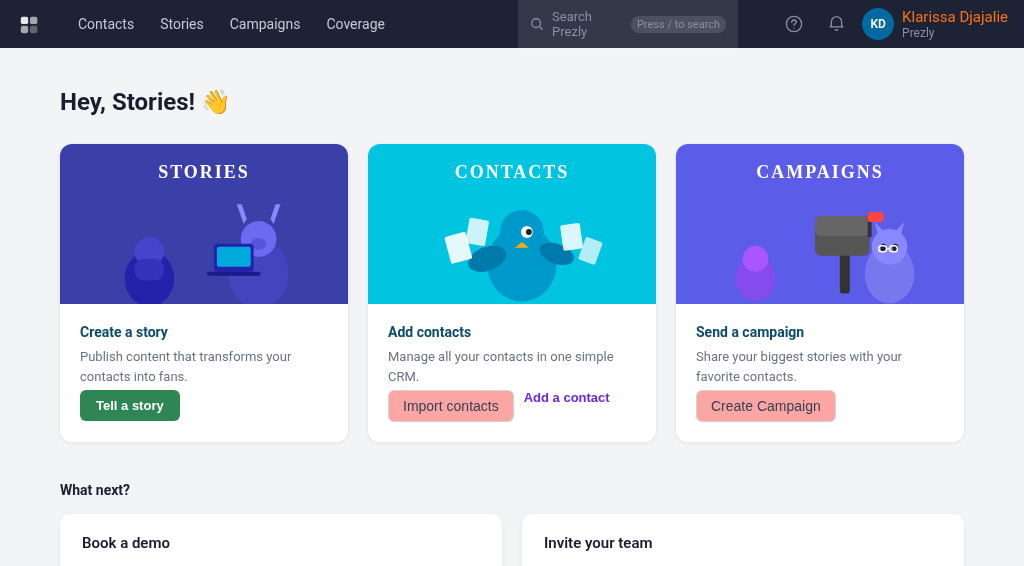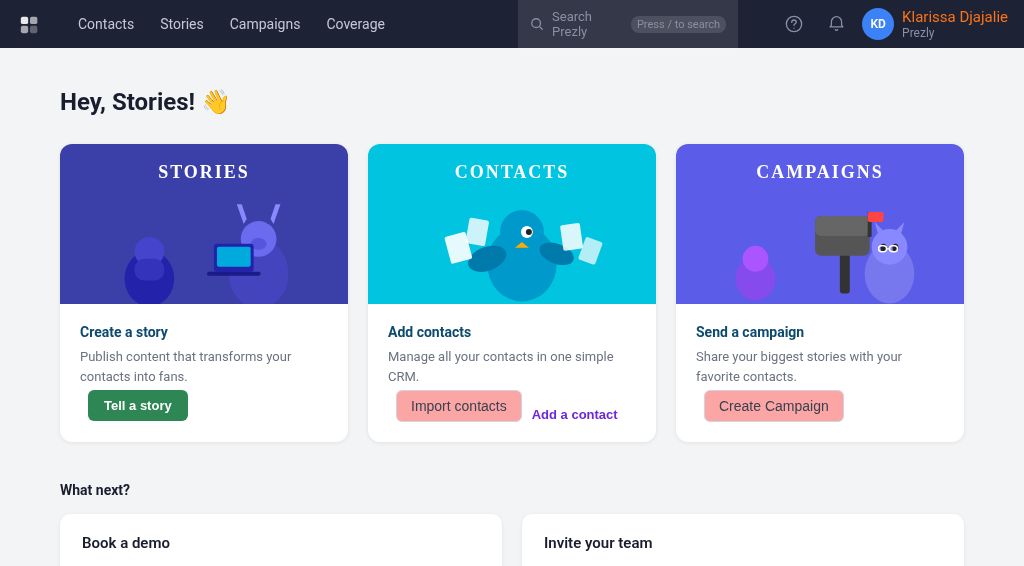--- a/index.html
+++ b/index.html
@@ -83,21 +83,21 @@
     .nav-user {
       display: flex;
       align-items: center;
       gap: 8px;
       cursor: pointer;
     }
     .nav-avatar {
       width: 32px;
       height: 32px;
       border-radius: 50%;
-      background: #3b82f6;
+      background: #0369a1;
       display: flex;
       align-items: center;
       justify-content: center;
       color: #fff;
       font-size: 12px;
       font-weight: 600;
     }
     .nav-user-info { text-align: left; }
     .nav-user-name { color: #f97316; font-size: 15px; font-weight: 400; line-height: 1.2; }
     .nav-user-sub { color: #8a8fa3; font-size: 12px; line-height: 1.2; }
@@ -163,22 +163,21 @@
     }
     .card-desc {
       font-size: 13px;
       color: #6b7280;
       line-height: 1.5;
       margin-bottom: 4px;
     }
     .card-actions {
       display: flex;
       gap: 10px;
-      align-items: flex-end;
-      margin-left: 8px;
+      align-items: flex-start;
     }
     .btn-primary {
       background: #2d8653;
       color: #fff;
       border: none;
       border-radius: 6px;
       padding: 8px 16px;
       font-size: 13px;
       font-weight: 600;
       cursor: pointer;

